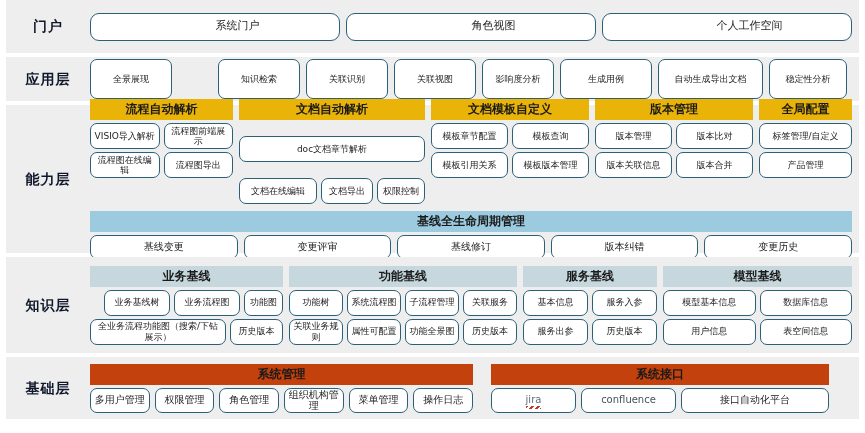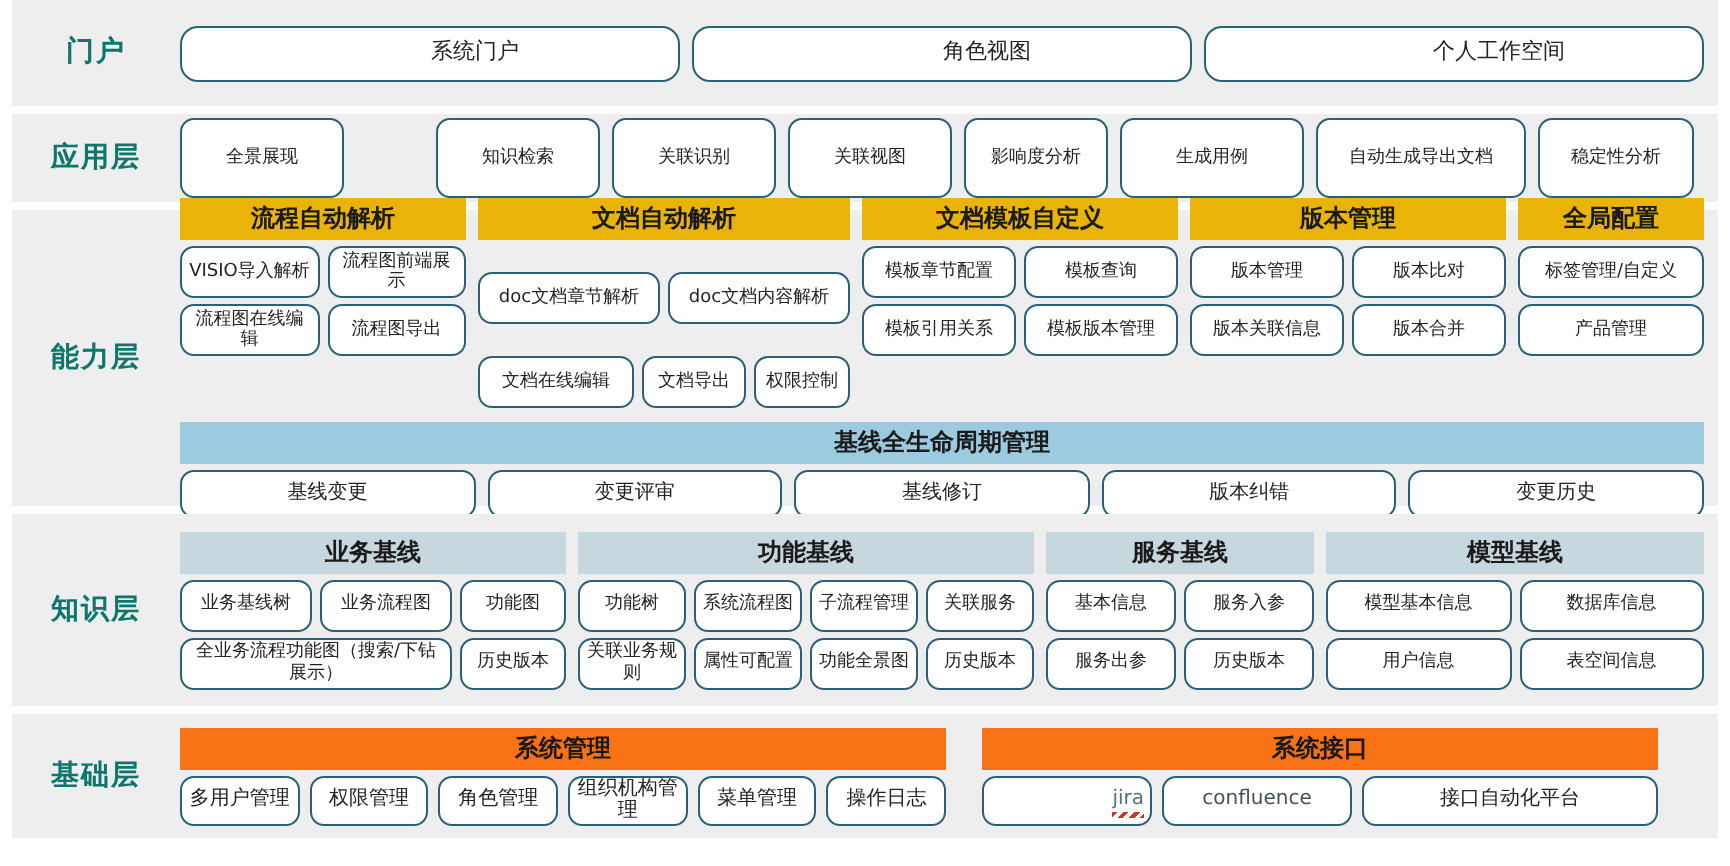--- a/index.html
+++ b/index.html
@@ -25,21 +25,21 @@
     margin:0 6px 4px 6px;
     padding:5px 7px 5px 0;
   }
   .layer.last{margin-bottom:2px;}
 
   .layer-label{
     flex:0 0 84px;
     text-align:center;
     font-size:14px;
     font-weight:bold;
-    color:#0f766e;
+    color:#0f172a;
     letter-spacing:1px;
     line-height:1.2;
   }
   .layer-body{flex:1 1 auto;display:flex;flex-direction:column;gap:3px;min-width:0;}
 
   
   .btn{
     box-sizing:border-box;
     border:1.3px solid #2b6079;
     border-radius:7px;
@@ -69,21 +69,21 @@
   .group{display:flex;flex-direction:column;gap:3px;min-width:0;}
   .group-head{
     box-sizing:border-box;
     height:21px;
     display:flex;align-items:center;justify-content:center;
     font-size:12px;font-weight:bold;color:#1a1a1a;
     background:#eab308;
     white-space:nowrap;
   }
   .group-head.kl{background:#c6d8dd;}
-  .group-head.base{background:#f97316;}
+  .group-head.base{background:#c2410c;}
   .group-row{display:flex;gap:4px;min-width:0;}
   .group-row .btn{height:26px;flex:1 1 0;}
 
   
   .band{display:flex;flex-direction:column;gap:3px;}
   .band-head{
     box-sizing:border-box;height:21px;
     display:flex;align-items:center;justify-content:center;
     font-size:12px;font-weight:bold;color:#1a1a1a;
     background:#9ccbdf;
@@ -154,21 +154,20 @@
           <div class="group-row">
             <div class="btn">流程图在线编辑</div>
             <div class="btn">流程图导出</div>
           </div>
         </div>
 
         <div class="group" style="flex:0 0 186px;gap:16px;">
           <div class="group-head">文档自动解析</div>
           <div class="group-row">
             <div class="btn">doc文档章节解析</div>
-            <div class="btn">doc文档内容解析</div>
           </div>
           <div class="group-row">
             <div class="btn" style="flex:0 0 78px;">文档在线编辑</div>
             <div class="btn" style="flex:0 0 52px;">文档导出</div>
             <div class="btn" style="flex:0 0 48px;">权限控制</div>
           </div>
         </div>
 
         <div class="group" style="flex:0 0 158px;">
           <div class="group-head">文档模板自定义</div>
@@ -221,21 +220,21 @@
   </div>
 
   <div class="layer" style="height:96px;">
     <div class="layer-label">知识层</div>
     <div class="layer-body">
       <div class="groups">
 
         <div class="group" style="flex:0 0 193px;">
           <div class="group-head kl">业务基线</div>
           <div class="group-row">
-            <div class="btn" style="flex:0 0 66px;">业务基线树</div>
+            <div class="btn" style="flex:0 0 66px;margin-left:14px;">业务基线树</div>
             <div class="btn" style="flex:0 0 66px;">业务流程图</div>
             <div class="btn" style="flex:1 1 0;">功能图</div>
           </div>
           <div class="group-row">
             <div class="btn" style="flex:0 0 136px;">全业务流程功能图（搜索/下钻展示）</div>
             <div class="btn" style="flex:1 1 0;">历史版本</div>
           </div>
         </div>
 
         <div class="group" style="flex:0 0 228px;">
@@ -295,21 +294,21 @@
             <div class="btn">角色管理</div>
             <div class="btn">组织机构管理</div>
             <div class="btn">菜单管理</div>
             <div class="btn">操作日志</div>
           </div>
         </div>
 
         <div class="found-col sysapi">
           <div class="group-head base">系统接口</div>
           <div class="found-row">
-            <div class="btn latin" style="flex:0 0 85px;color:#5a7080;justify-content:flex-end;">
+            <div class="btn latin" style="flex:0 0 85px;color:#5a7080;">
               <span class="jira-mark">jira</span>
             </div>
             <div class="btn latin" style="flex:0 0 95px;color:#44515a;">confluence</div>
             <div class="btn" style="flex:1 1 0;">接口自动化平台</div>
           </div>
         </div>
 
       </div>
     </div>
   </div>

